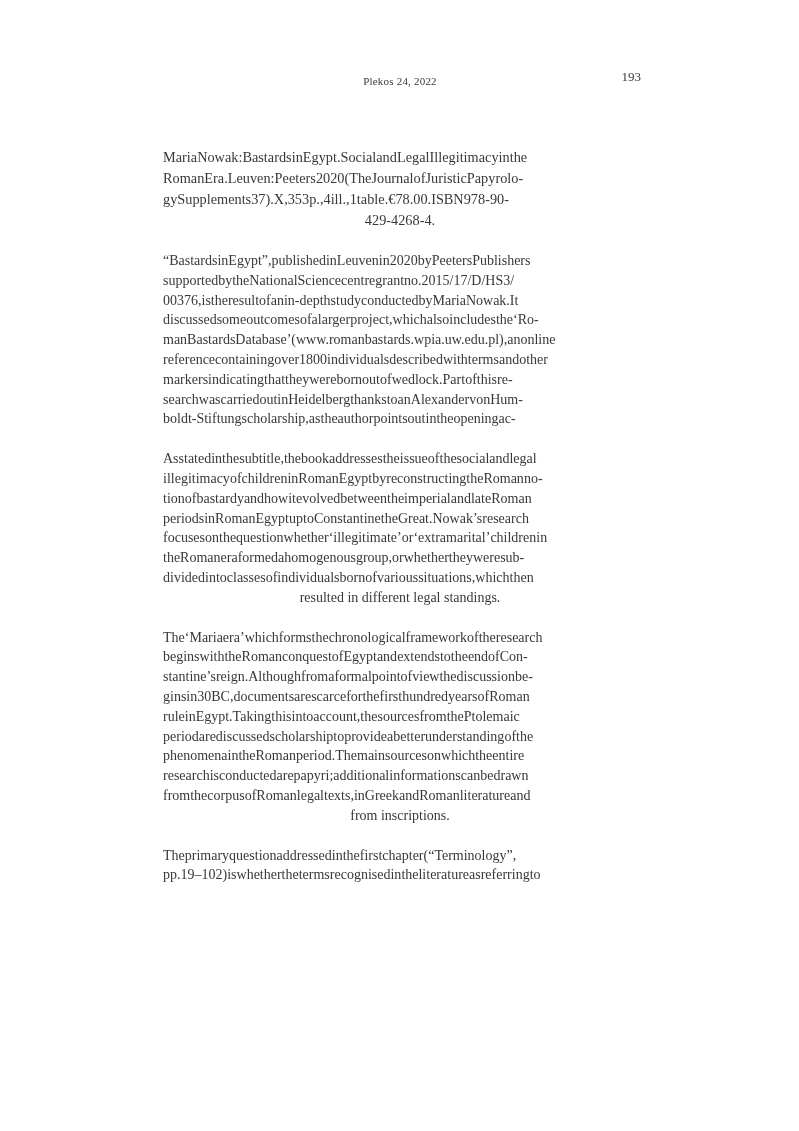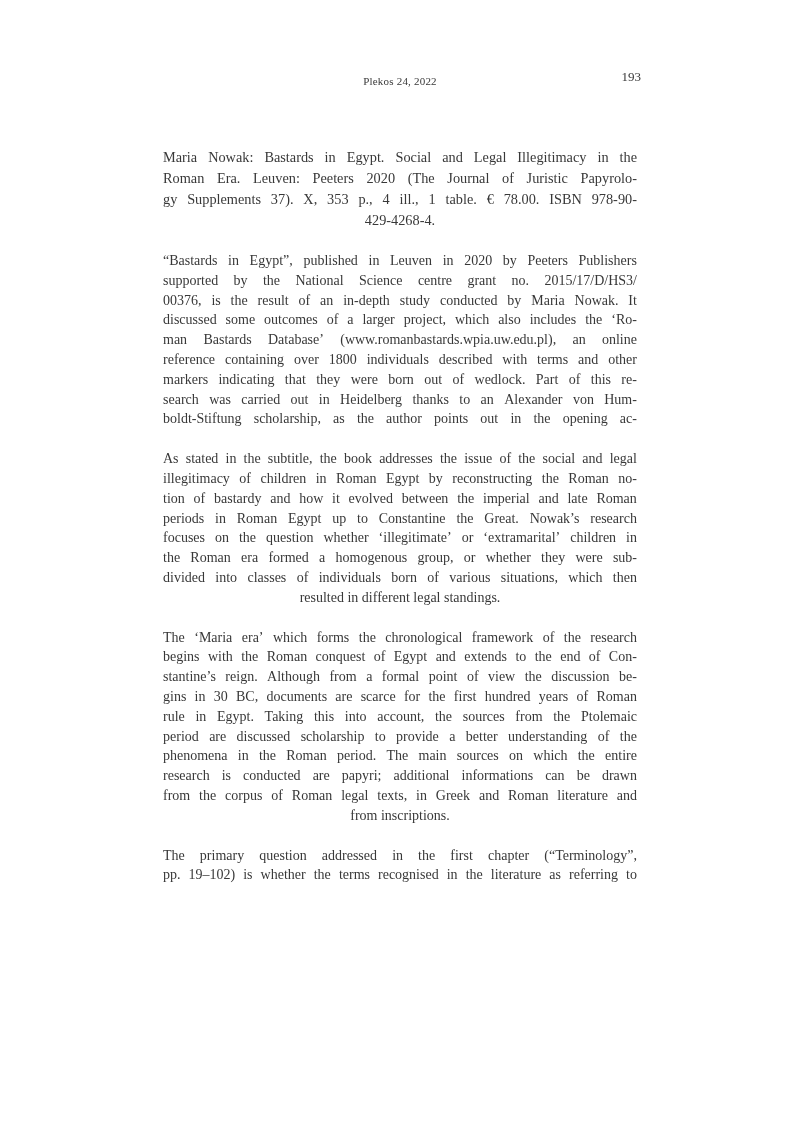--- a/index.html
+++ b/index.html
@@ -56,21 +56,21 @@
   .paragraph {
     margin-bottom: 8px;
     margin-top: 20px;
   }
   .paragraph .line {
     height: 19.8px;
     line-height: 19.8px;
   }
   .line.justified {
     display: flex;
-    justify-content: space-between;
+    justify-content: flex-start;
     flex-wrap: nowrap;
     white-space: nowrap;
   }
   .line.plain {
     text-align: center;
     white-space: nowrap;
   }
 </style>
 </head>
 <body>

